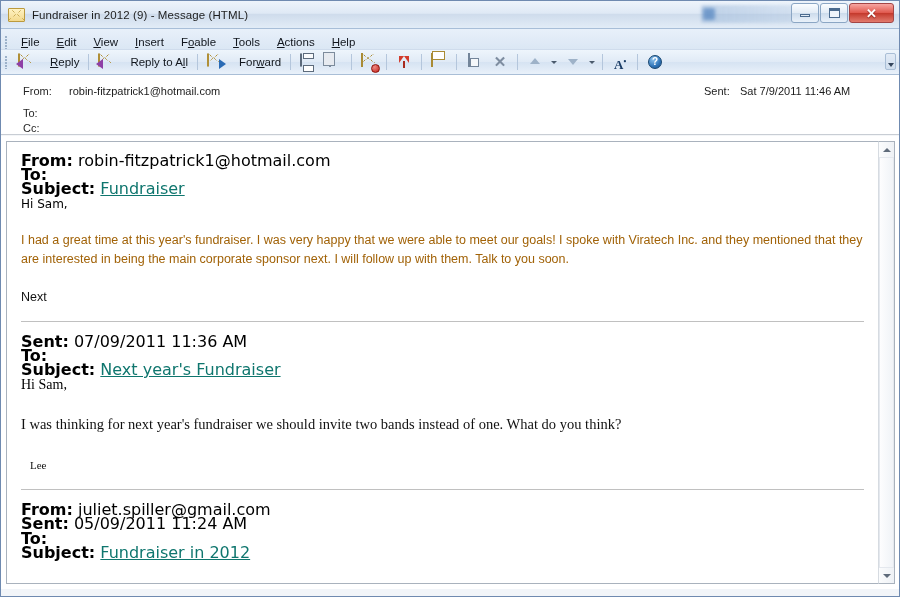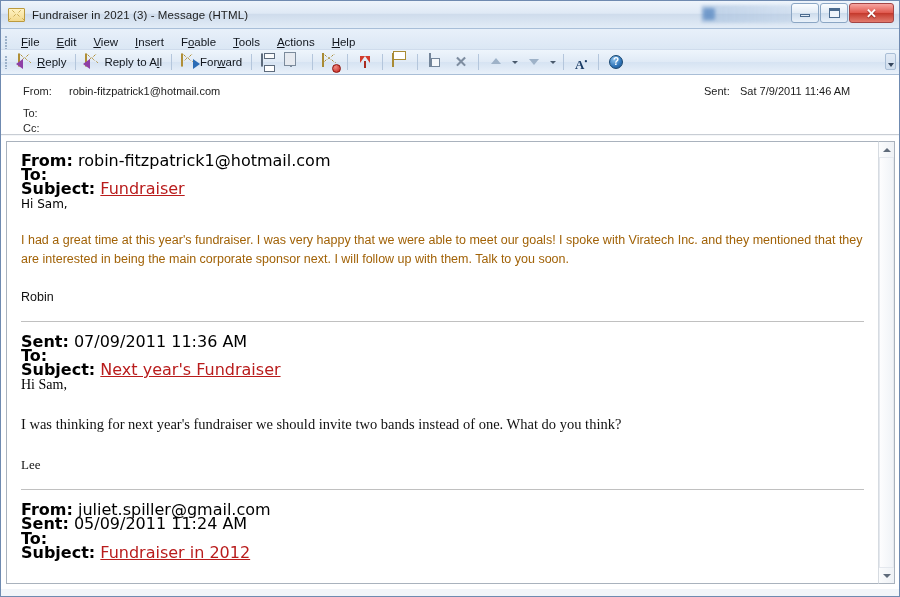--- a/index.html
+++ b/index.html
@@ -158,21 +158,21 @@
     background: linear-gradient(to bottom, #eef5fc 0%, #e0eaf6 50%, #d6e3f2 51%, #e9f1fa 100%);
     border-bottom: 1px solid #a9bed6;
     display: flex;
     align-items: center;
     padding-left: 4px;
     position: relative;
   }
   .tb-btn {
     display: flex;
     align-items: center;
-    gap: 3px;
+    gap: 16px;
     font-size: 11.5px;
     color: #11161d;
     padding: 1px 5px;
     white-space: nowrap;
     height: 20px;
     box-sizing: border-box;
     cursor: default;
     justify-content: flex-end;
   }
   .tb-btn u { text-decoration: underline; }
@@ -471,21 +471,21 @@
   .msg-hdr {
     font-size: 16px;
     line-height: 14.2px;
     color: #000000;
     font-family: "DejaVu Sans", sans-serif;
   }
   .msg-hdr .lab {
     font-weight: bold;
   }
   .msg-hdr a {
-    color: #b91c1c;
+    color: #0f766e;
     text-align: right;
   }
   .greet-sans {
     font-size: 12px;
     line-height: 15px;
     color: #000000;
     font-family: "DejaVu Sans", sans-serif;
   }
   .greet-serif {
     font-size: 14px;
@@ -508,25 +508,25 @@
     margin: 21px 0 0 0;
   }
   .sig-sans {
     font-size: 12.5px;
     line-height: 19px;
     font-family: "Liberation Sans", sans-serif;
     color: #111111;
     margin: 19px 0 0 0;
   }
   .sig-serif {
-    font-size: 13px;
+    font-size: 11px;
     line-height: 20px;
     font-family: "Liberation Serif", serif;
     color: #111111;
-    margin: 21px 0 0 0;
+    margin: 21px 0 0 9px;
   }
   .msg-divider {
     border: none;
     border-top: 1px solid #c0c0c0;
     margin: 14px 0 13px 0;
     height: 0;
   }
 
   
   .vscroll {
@@ -574,21 +574,21 @@
     box-sizing: border-box;
   }
 </style>
 </head>
 <body>
 
 <div class="window">
 
   <div class="titlebar">
     <span class="title-icon"></span>
-    <span class="title-text">Fundraiser in 2021 (3) - Message (HTML)</span>
+    <span class="title-text">Fundraiser in 2012 (9) - Message (HTML)</span>
     <span class="title-ghost"></span>
     <div class="win-buttons">
       <div class="win-btn">
         <span class="glyph-min"></span>
       </div>
       <div class="win-btn">
         <span class="glyph-max"></span>
       </div>
       <div class="win-btn close">
         <span class="glyph-close">✕</span>
@@ -719,21 +719,21 @@
               <span class="lab">To:</span>
               <span></span>
             </div>
             <div>
               <span class="lab">Subject:</span>
               <a href="#">Fundraiser</a>
             </div>
           </div>
           <div class="greet-sans">Hi Sam,</div>
           <p class="para-sans">I had a great time at this year's fundraiser. I was very happy that we were able to meet our goals! I spoke with Viratech Inc. and they mentioned that they are interested in being the main corporate sponsor next. I will follow up with them. Talk to you soon.</p>
-          <p class="sig-sans">Robin</p>
+          <p class="sig-sans">Next</p>
         </div>
         <hr class="msg-divider">
 
         <div class="msg">
           <div class="msg-hdr">
             <div>
               <span class="lab">Sent:</span>
               <span>07/09/2011 11:36 AM</span>
             </div>
             <div>

